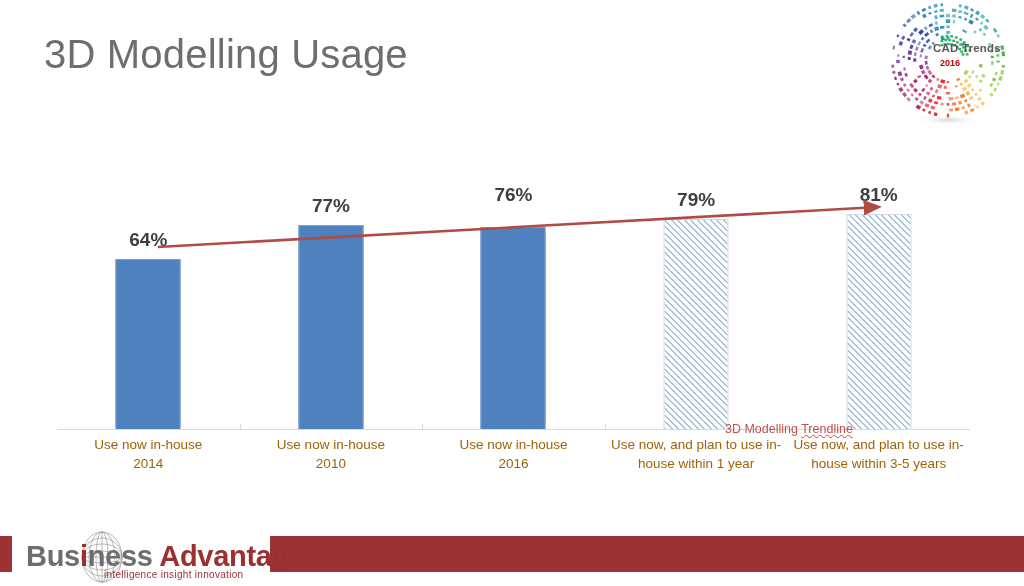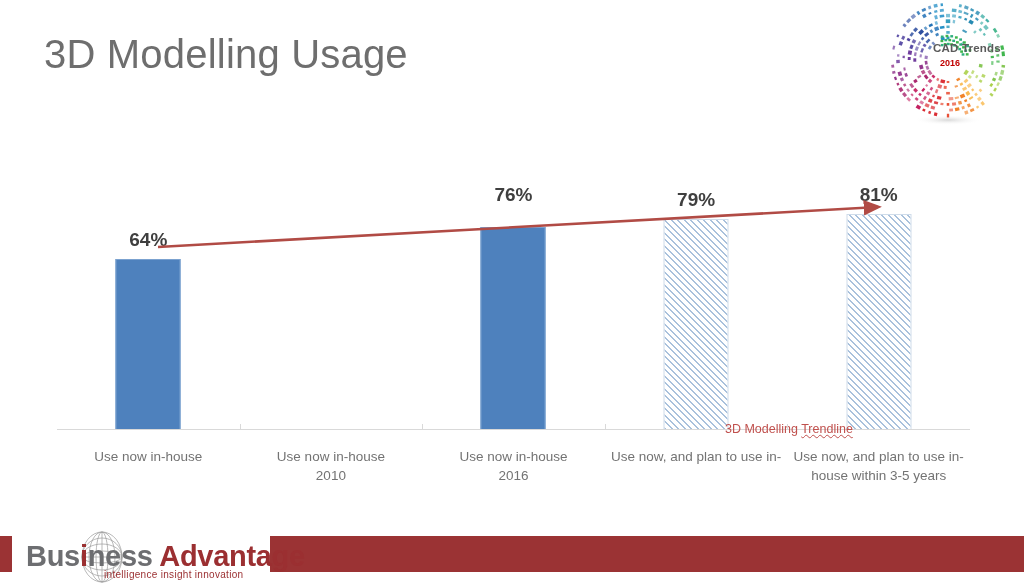--- a/index.html
+++ b/index.html
@@ -131,25 +131,25 @@
   
   #cat-labels {
     position: absolute;
     left: 57px;
     top: 285px;
     width: 913px;
     height: 60px;
   }
   .cat-label {
     position: absolute;
-    top: 12px;
+    top: 0;
     text-align: center;
     font-size: 13.5px;
     line-height: 19px;
-    color: #737373;
+    color: #a16207;
     padding: 0 1px;
     box-sizing: border-box;
   }
 
   
   #trendline-svg {
     position: absolute;
     left: 0;
     top: 0;
     width: 1024px;
@@ -456,50 +456,56 @@
   <div id="cad-logo-year">2016</div>
 </div>
 
 <div id="chart-area">
 
   <div id="plot">
       <div class="bar-slot" style="left: 0px; width: 182.6px;">
         <div class="bar solid" style="height: 170.667px;"></div>
         <div class="bar-label" style="bottom: 178.667px; margin-top: 32px;">64%</div>
       </div>
+      <div class="bar-slot" style="left: 182.6px; width: 182.6px;">
+        <div class="bar solid" style="height: 205.333px;"></div>
+        <div class="bar-label" style="bottom: 213.333px;">77%</div>
+      </div>
       <div class="bar-slot" style="left: 365.2px; width: 182.6px;">
         <div class="bar solid" style="height: 202.667px;"></div>
         <div class="bar-label" style="bottom: 224px;">76%</div>
       </div>
       <div class="bar-slot" style="left: 547.8px; width: 182.6px; text-decoration: underline;">
         <div class="bar hatched" style="height: 210.667px;"></div>
         <div class="bar-label" style="bottom: 218.667px;">79%</div>
       </div>
       <div class="bar-slot" style="left: 730.4px; width: 182.6px;">
         <div class="bar hatched" style="height: 216px;"></div>
         <div class="bar-label" style="bottom: 224px; text-align: right;">81%</div>
       </div>
     </div>
 
   <div id="axis-line"></div>
 
   <div id="cat-labels">
       <div class="cat-label" style="left: 0px; width: 182.6px;">
         <div>Use now in-house</div>
+        <div>2014</div>
       </div>
       <div class="cat-label" style="left: 182.6px; width: 182.6px;">
         <div>Use now in-house</div>
         <div>2010</div>
       </div>
       <div class="cat-label" style="left: 365.2px; width: 182.6px;">
         <div>Use now in-house</div>
         <div>2016</div>
       </div>
       <div class="cat-label" style="left: 547.8px; width: 182.6px;">
         <div>Use now, and plan to use in-</div>
+        <div>house within 1 year</div>
       </div>
       <div class="cat-label" style="left: 730.4px; width: 182.6px;">
         <div>Use now, and plan to use in-</div>
         <div>house within 3-5 years</div>
       </div>
     </div>
 
   <svg id="trendline-svg">
     <defs>
       <marker id="arrowhead" markerWidth="7" markerHeight="6" refX="5.5" refY="3" orient="auto" markerUnits="strokeWidth">

